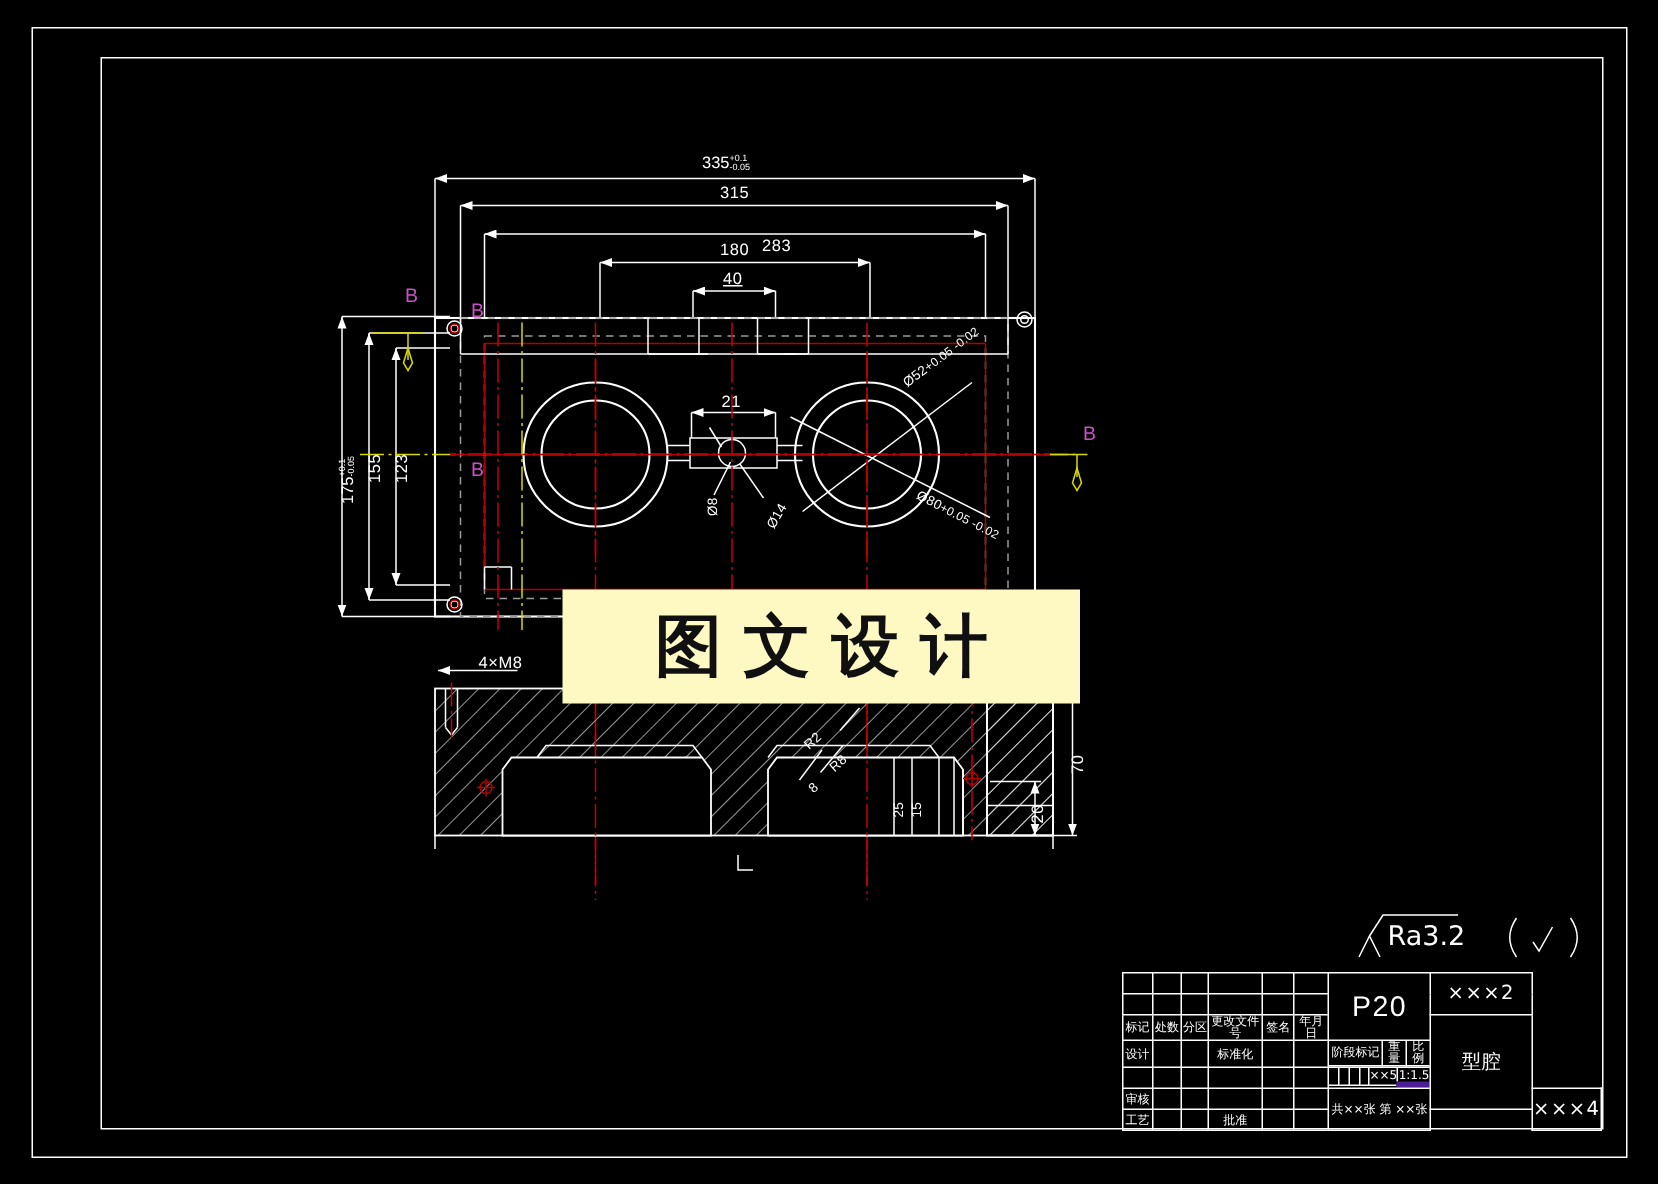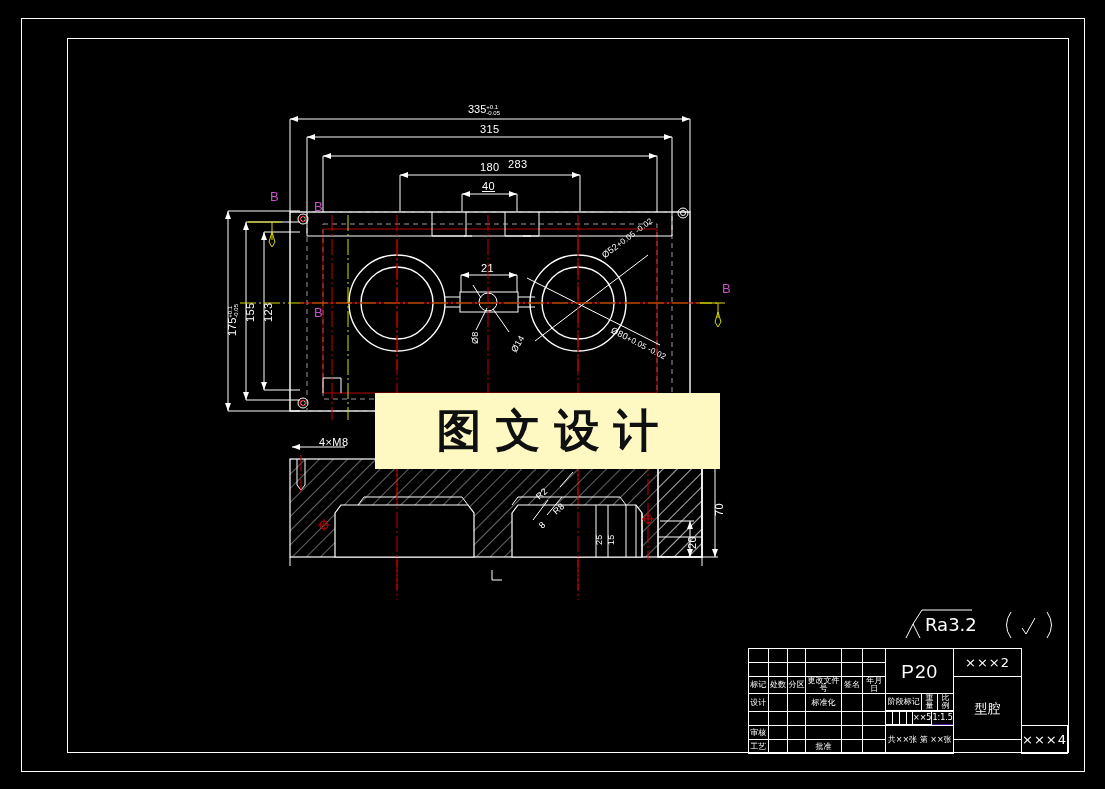--- a/index.html
+++ b/index.html
@@ -347,21 +347,21 @@
         <td></td>
         <td style="padding:0;">
           <table style="width:100%;height:100%;border-collapse:collapse;">
             <tbody>
                   <tr>
               <td style="width:12px;border:none;border-right:1px solid #fff;border-bottom:1px solid #fff;"></td>
               <td style="width:12px;border:none;border-right:1px solid #fff;border-bottom:1px solid #fff;"></td>
               <td style="width:11px;border:none;border-right:1px solid #fff;border-bottom:1px solid #fff;"></td>
               <td style="width:11px;border:none;border-right:1px solid #fff;border-bottom:1px solid #fff;"></td>
               <td style="width:18px;border:none;border-right:1px solid #fff;border-bottom:1px solid #fff;">××5</td>
-              <td style="width:18px;border:none;border-bottom:1px solid #4c1d95;text-align:right;">1:1.5</td>
+              <td style="width:18px;border:none;border-bottom:4px solid #4c1d95;text-align:right;">1:1.5</td>
             </tr>
           </tbody>
               </table>
         </td>
       </tr>
       <tr>
         <td style="height:13px;">审核</td>
         <td></td>
         <td></td>
         <td></td>

